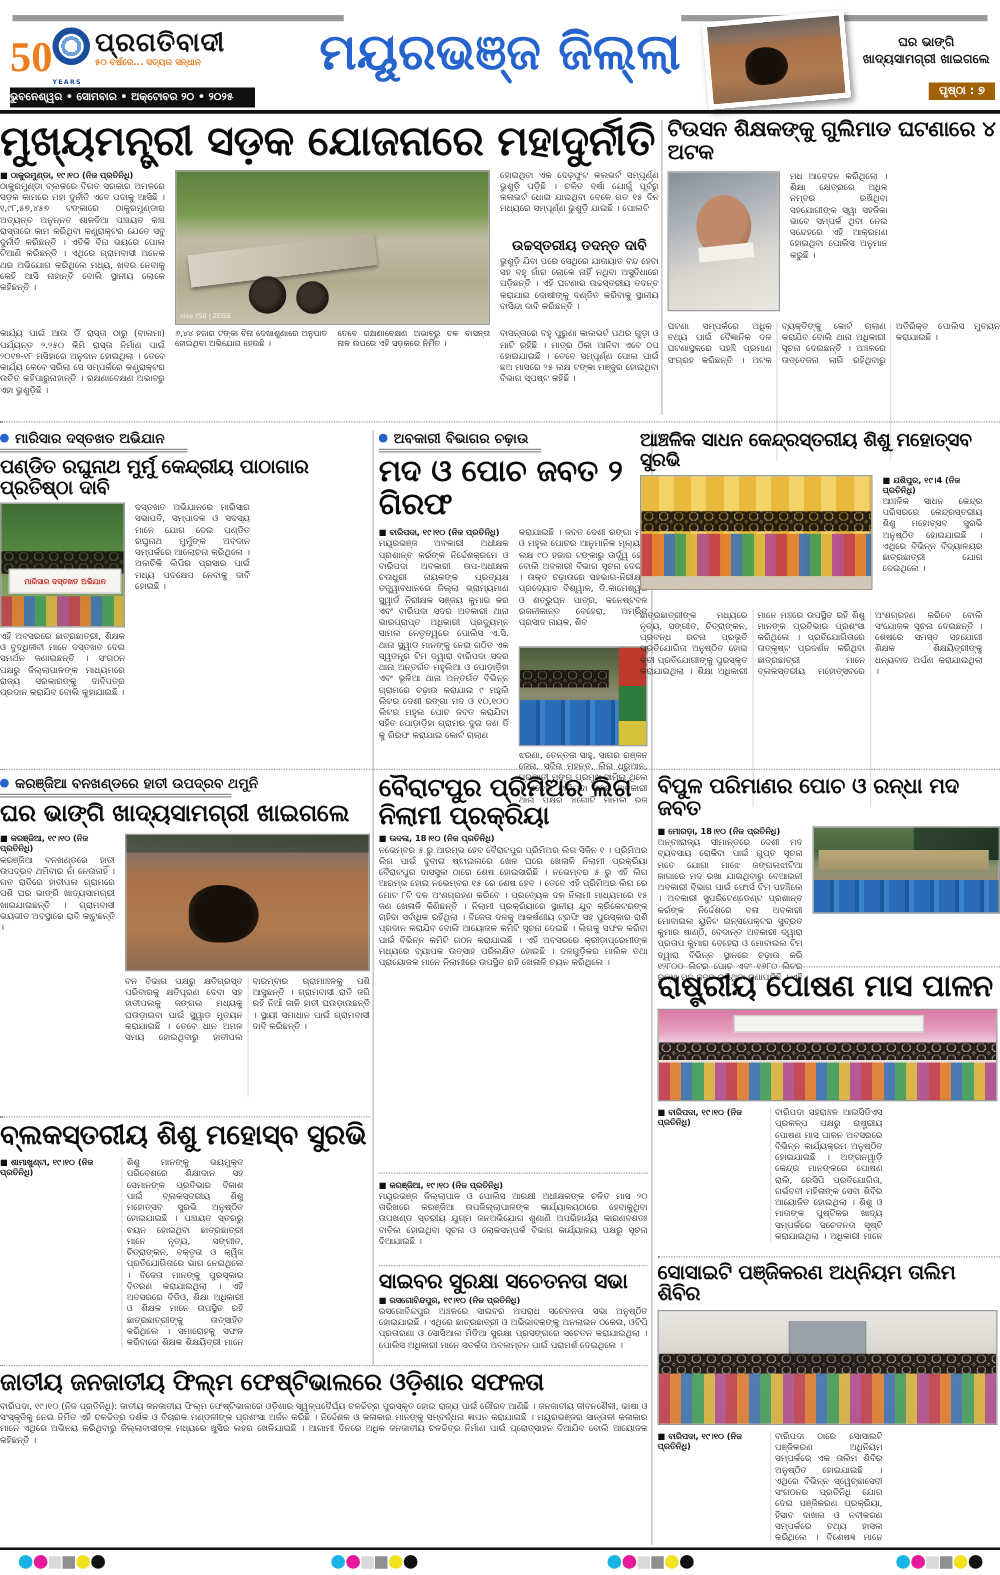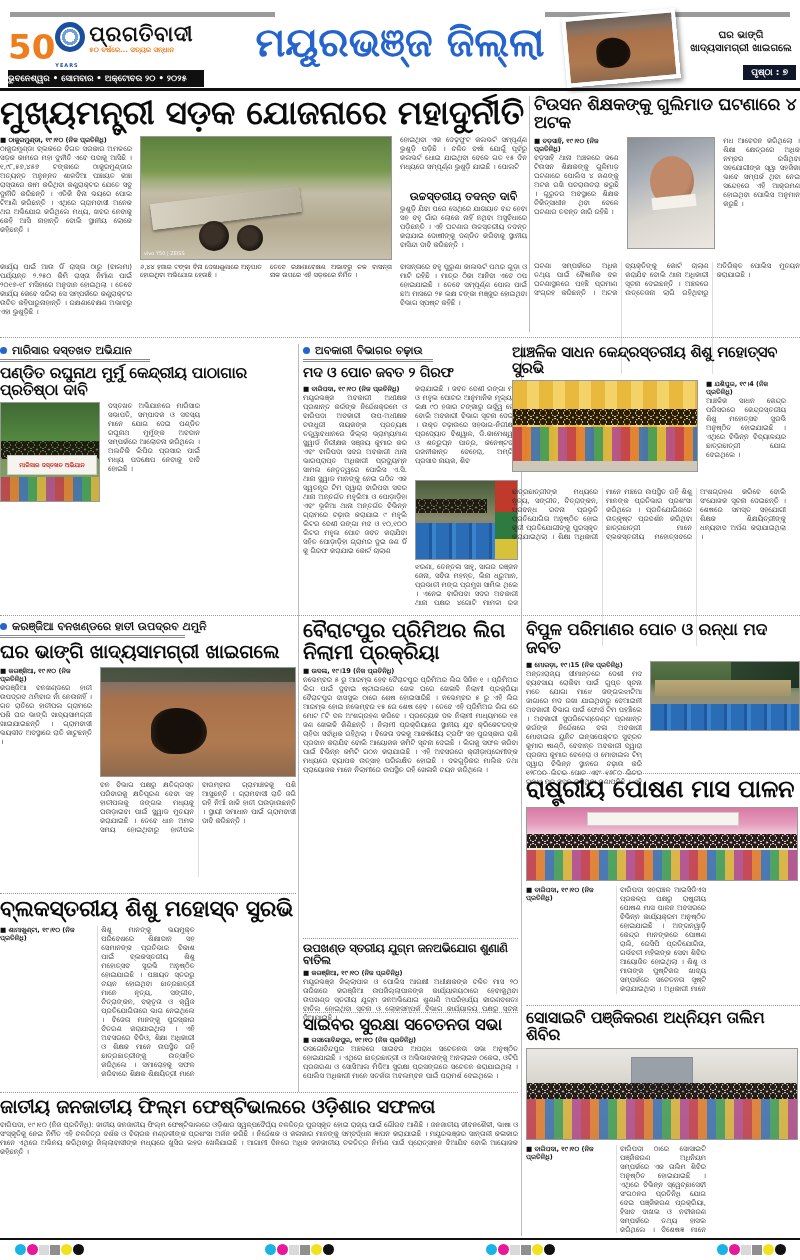--- a/index.html
+++ b/index.html
@@ -5,23 +5,23 @@
   html,body{margin:0;padding:0;}
   body{font-family:"DejaVu Sans","Liberation Sans",sans-serif;background:#888;}
   #page{position:relative;width:800px;height:1260px;background:#ffffff;margin:0 auto;overflow:hidden;}
   .abs{position:absolute;}
   
   .topbar{height:5px;background:#9a9a9a;}
   .paper-name{font-size:21px;font-weight:bold;color:#111;letter-spacing:.5px;}
   .tagline{font-size:7px;font-weight:bold;color:#e87c1e;}
   .datebar{background:#101010;color:#fff;font-size:8.5px;font-weight:bold;padding:3px 0;}
   .district{font-size:40px;font-weight:bold;color:#2464cc;text-align:center;line-height:1.0;}
-  .badge{background:#0f172a;color:#fff;font-size:9px;font-weight:bold;padding:2px 8px;display:inline-block;}
+  .badge{background:#a16207;color:#fff;font-size:9px;font-weight:bold;padding:2px 8px;display:inline-block;}
   .teaser-title{font-size:10px;font-weight:bold;color:#111;text-align:center;line-height:1.3;}
-  .logo-num{font-size:40px;font-weight:bold;color:#ee7d1e;line-height:1;}
+  .logo-num{font-size:40px;font-weight:bold;color:#ee7d1e;line-height:1;font-family:Liberation Serif, serif;}
   .logo-ring{width:30px;height:30px;border-radius:50%;border:5px solid #1b4f9e;box-sizing:border-box;background:
      radial-gradient(circle at 50% 50%, #fff 0 5px, #6fa0d8 5px 8px, #fff 8px);}
   .logo-years{font-size:5px;font-weight:bold;color:#1b4f9e;letter-spacing:1px;text-align:center;}
   .rule-black{background:#111;}
   
   .hl{font-weight:bold;color:#0c0c0c;line-height:1.08;letter-spacing:-.3px;}
   .kick{font-size:11px;font-weight:bold;color:#111;}
   .kick .dot{display:inline-block;width:7px;height:7px;border-radius:50%;background:#2464cc;margin-right:5px;}
   .kick-u{height:0;border-bottom:3px double #8a8a8a;margin-top:2px;}
   .dl{font-size:6.6px;font-weight:bold;color:#111;margin-bottom:1px;}
@@ -125,24 +125,20 @@
       <div class="cap" style="width:122px;height:62px;">ତେବେ ରକ୍ଷଣାବେକ୍ଷଣ ଅଭାବରୁ ଚଳ ବାସନ୍ତା ନାଳ ଉପରେ ଏହି ସଡ଼କରେ ନିର୍ମିତ ।</div>
       <div class="body" style="width:127px;height:62px;">ବାସନ୍ତାରେ ବହୁ ପୁରୁଣା କାଲଭର୍ଟ ପଥର ଗୁଡ଼ା ଓ ମାଟି ରହିଛି । ମାତ୍ର ଠିକା ଆନିବା ଏବେ ଠପ ହୋଇଯାଇଛି । ତେବେ ସମ୍ପୂର୍ଣ୍ଣ ପୋଲ ପାଇଁ ଛଅ ମାସରେ ୨୫ ଲକ୍ଷ ଟଙ୍କା ମଞ୍ଜୁର ହୋଇଥିବା ବିଭାଗ ସ୍ପଷ୍ଟ କହିଛି ।</div>
     </div>
   </div>
 
   <div class="abs vrule" style="left:529px;top:96px;height:236px;"></div>
 
   <div class="abs" style="left:534px;top:95px;width:266px;">
     <div class="hl" style="font-size:17px;">ଟିଉସନ ଶିକ୍ଷକଙ୍କୁ ଗୁଲିମାଡ ଘଟଣାରେ ୪ ଅଟକ</div>
     <div class="row" style="margin-top:5px;">
-      <div style="width:86px;">
-        <div class="dl">■ ବଡ଼ସାହି, ୧୯।୧୦ (ନିଜ ପ୍ରତିନିଧି)</div>
-        <div class="body" style="height:104px;">ବଡ଼ସାହି ଥାନା ଅଞ୍ଚଳରେ ଜଣେ ଟିଉସନ ଶିକ୍ଷକଙ୍କୁ ଗୁଳିମାଡ଼ ଘଟଣାରେ ପୋଲିସ ୪ ଜଣଙ୍କୁ ଅଟକ ରଖି ପଚରାଉଚରା କରୁଛି । ଗୁରୁତର ଅବସ୍ଥାରେ ଶିକ୍ଷକ ଚିକିତ୍ସାଧୀନ ଥିବା ବେଳେ ଘଟଣାର ତଦନ୍ତ ଜାରି ରହିଛି ।</div>
-      </div>
       <div class="ph ph-injured" style="width:90px;height:112px;">
         <div class="face" style="left:22px;top:18px;width:44px;height:50px;"></div>
         <div class="bandage" style="left:24px;top:58px;width:44px;height:12px;transform:rotate(-6deg);"></div>
       </div>
       <div style="width:78px;">
         <div class="body" style="height:116px;">ମଧ ଆବେଦନ କରିଥିଲୋ । ଶିକ୍ଷା କ୍ଷେତ୍ରରେ ଅଧିକ ନମ୍ବର ରଖିଥିବା ସହଯୋଗୀଙ୍କ ସ୍ୱା ସହଜିକା ଭାବେ ସମ୍ପର୍କ ଥିବା ନେଇ ସନ୍ଦେହରେ ଏହି ଆକ୍ରମଣ ହୋଇଥିବା ପୋଲିସ ଅନୁମାନ କରୁଛି ।</div>
       </div>
     </div>
     <div class="body cols3" style="margin-top:4px;height:112px;">ଘଟଣା ସମ୍ପର୍କରେ ଅଧିକ ତଥ୍ୟ ପାଇଁ ବୈଜ୍ଞାନିକ ଦଳ ଘଟଣାସ୍ଥଳରେ ପହଞ୍ଚି ପ୍ରମାଣ ସଂଗ୍ରହ କରିଛନ୍ତି । ଅଟକ ବ୍ୟକ୍ତିଙ୍କୁ କୋର୍ଟ ଚାଲାଣ କରାଯିବ ବୋଲି ଥାନା ଅଧିକାରୀ ସୂଚନା ଦେଇଛନ୍ତି । ଅଞ୍ଚଳରେ ଉତ୍ତେଜନା ଲାଗି ରହିଥିବାରୁ ଅତିରିକ୍ତ ପୋଲିସ ମୁତୟନ କରାଯାଇଛି ।</div>
   </div>
@@ -155,33 +151,34 @@
     <div class="hl" style="font-size:15.5px;margin-top:3px;">ପଣ୍ଡିତ ରଘୁନାଥ ମୁର୍ମୁ କେନ୍ଦ୍ରୀୟ ପାଠାଗାର ପ୍ରତିଷ୍ଠା ଦାବି</div>
     <div class="row" style="margin-top:4px;">
       <div style="width:100px;">
         <div class="ph ph-banner3" style="width:100px;height:100px;">
           <div class="heads" style="position:absolute;left:0;top:38px;width:100%;height:18px;"></div>
           <div class="bannerstrip" style="left:6px;top:52px;width:88px;height:18px;">
               <span>ମାରିସାର ଦସ୍ତଖତ ଅଭିଯାନ</span>
             </div>
           <div class="stripes" style="position:absolute;left:0;bottom:0;width:100%;height:24px;opacity:.85;"></div>
         </div>
+        <div class="body" style="height:100px;margin-top:3px;">ଏହି ଅବସରରେ ଛାତ୍ରଛାତ୍ରୀ, ଶିକ୍ଷକ ଓ ବୁଦ୍ଧିଜୀବୀ ମାନେ ଦସ୍ତଖତ ଦେଇ ସମର୍ଥନ ଜଣାଇଛନ୍ତି । ସଂଗଠନ ପକ୍ଷରୁ ଜିଲ୍ଲାପାଳଙ୍କ ମାଧ୍ୟମରେ ରାଜ୍ୟ ସରକାରଙ୍କୁ ଦାବିପତ୍ର ପ୍ରଦାନ କରାଯିବ ବୋଲି କୁହାଯାଇଛି ।</div>
       </div>
       <div style="width:92px;">
         <div class="body" style="height:205px;">ଦସ୍ତଖତ ଅଭିଯାନରେ ମାରିସାର ସଭାପତି, ସମ୍ପାଦକ ଓ ସଦସ୍ୟ ମାନେ ଯୋଗ ଦେଇ ପଣ୍ଡିତ ରଘୁନାଥ ମୁର୍ମୁଙ୍କ ଅବଦାନ ସମ୍ପର୍କରେ ଆଲୋଚନା କରିଥିଲେ । ଅଲଚିକି ଲିପିର ପ୍ରସାର ପାଇଁ ମଧ୍ୟ ପଦକ୍ଷେପ ନେବାକୁ ଦାବି ହୋଇଛି ।</div>
       </div>
     </div>
   </div>
 
   <div class="abs vrule" style="left:298px;top:344px;height:748px;"></div>
 
   <div class="abs" style="left:303px;top:344px;width:215px;">
     <div class="kick"><span class="dot"></span><span>ଅବକାରୀ ବିଭାଗର ଚଢ଼ାଉ</span></div>
     <div class="kick-u" style="width:130px;"></div>
-    <div class="hl" style="font-size:14px;margin-top:3px;">ମଦ ଓ ପୋଚ ଜବତ ୨ ଗିରଫ</div>
+    <div class="hl" style="font-size:24px;margin-top:3px;">ମଦ ଓ ପୋଚ ଜବତ ୨ ଗିରଫ</div>
     <div class="row" style="margin-top:5px;">
       <div style="width:104px;">
         <div class="dl">■ ବାରିପଦା, ୧୯।୧୦ (ନିଜ ପ୍ରତିନିଧି)</div>
         <div class="body" style="height:208px;">ମୟୂରଭଞ୍ଜ ଅବକାରୀ ଅଧୀକ୍ଷକ ପ୍ରଶାନ୍ତ କର୍ରଙ୍କ ନିର୍ଦ୍ଦେଶକ୍ରମେ ଓ ବାରିପଦା ଅବକାରୀ ଉପ-ଅଧୀକ୍ଷକ ଚଉଧୁରୀ ନାୟକଙ୍କ ପ୍ରତ୍ୟକ୍ଷ ତତ୍ତ୍ୱାବଧାନରେ ଜିଲ୍ଲା ଭ୍ରାମ୍ୟମାଣ ସ୍କ୍ୱାର୍ଡ ନିରୀକ୍ଷକ ସଞ୍ଜୟ କୁମାର କର ଏବଂ ବାରିପଦା ସଦର ଅବକାରୀ ଥାନା ଭାରପ୍ରାପ୍ତ ଅଧିକାରୀ ପ୍ରଦ୍ୟୁମ୍ନ ସାମଲ ନେତୃତ୍ୱରେ ପୋଲିସ ଏ.ସି. ଥାନା ସ୍କ୍ୱାଡ ମାନଙ୍କୁ ନେଇ ଗଠିତ ଏକ ସ୍ୱତନ୍ତ୍ର ଟିମ ଦ୍ୱାରା ବାରିପଦା ସଦର ଥାନା ଅନ୍ତର୍ଗତ ମହୁଲିଆ ଓ ପୋଡ଼ାଡ଼ିହା ଏବଂ ଭୂଳିଆ ଥାନା ଅନ୍ତର୍ଗତ ବିଭିନ୍ନ ଗ୍ରାମରେ ଚଢ଼ାଉ କରାଯାଇ ୯ ମହୁଲି ଲିଟର ଦେଶୀ ରଙ୍ଗା ମଦ ଓ ୧୦,୧୦୦ ଲିଟର ମହୁଲ ପୋଚ ଜବତ କରାଯିବା ସହିତ ପୋଡ଼ାଡ଼ିହା ଗ୍ରାମର ଦୁଇ ଜଣ ଡିଁ କୁ ଗିରଫ କରାଯାଇ କୋର୍ଟ ଚାଲାଣ</div>
       </div>
       <div style="width:103px;">
         <div class="body" style="height:92px;">କରାଯାଇଛି । ଜବତ ଦେଶୀ ରଙ୍ଗା ମଦ ଓ ମହୁଲ ପୋଚର ଆନୁମାନିକ ମୂଲ୍ୟ ୨ ଲକ୍ଷ ୯୦ ହଜାର ଟଙ୍କାରୁ ଊର୍ଦ୍ଧ୍ୱ ହେବ ବୋଲି ଅବକାରୀ ବିଭାଗ ସୂଚନା ଦେଇଛି । ଉକ୍ତ ଚଢ଼ାଉରେ ସହଭାଗ-ନିରୀକ୍ଷକ ପ୍ରଦ୍ୟୋତ ବିଶ୍ୱାଳ, ଡି.କାମେଶ୍ୱର ଓ ଶତ୍ରୁଘ୍ନ ପାତ୍ର, କନେଷ୍ଟବଳ ରଜନୀକାନ୍ତ ବେହେରା, ଅମ୍ରିତ ପ୍ରସାଦ ନାୟକ, ଶିବ</div>
         <div class="ph ph-drums4" style="width:103px;height:80px;margin:3px 0;">
           <div class="heads" style="position:absolute;left:0;top:18px;width:70%;height:14px;"></div>
           <div class="drumband" style="left:0;bottom:0;width:78%;height:36px;"></div>
@@ -228,45 +225,44 @@
         </div>
         <div class="body cols2" style="margin-top:4px;height:96px;">ବନ ବିଭାଗ ପକ୍ଷରୁ କ୍ଷତିଗ୍ରସ୍ତ ପରିବାରକୁ କ୍ଷତିପୂରଣ ଦେବା ସହ ହାତୀପଲକୁ ଜଙ୍ଗଲ ମଧ୍ୟକୁ ଘଉଡ଼ାଇବା ପାଇଁ ସ୍କ୍ୱାଡ ମୁତୟନ କରାଯାଇଛି । ତେବେ ଧାନ ଅମଳ ସମୟ ହୋଇଥିବାରୁ ହାତୀପଲ ବାରମ୍ବାର ଗ୍ରାମାଞ୍ଚଳକୁ ପଶି ଆସୁଛନ୍ତି । ଗ୍ରାମବାସୀ ରାତି ଜଗି ରହି ନିଆଁ ଜାଳି ହାତୀ ଘଉଡ଼ାଉଛନ୍ତି । ସ୍ଥାୟୀ ସମାଧାନ ପାଇଁ ଗ୍ରାମବାସୀ ଦାବି କରିଛନ୍ତି ।</div>
       </div>
     </div>
   </div>
 
   <div class="abs dash" style="left:0;top:893px;width:296px;"></div>
 
   <div class="abs" style="left:303px;top:620px;width:215px;">
     <div class="hl" style="font-size:20px;">ବୈରାଟପୁର ପ୍ରିମିଅର ଲିଗ ନିଲାମୀ ପ୍ରକ୍ରିୟା</div>
-    <div class="dl" style="margin-top:4px;">■ ଉଦଳା, ୧୯।19 (ନିଜ ପ୍ରତିନିଧି)</div>
+    <div class="dl" style="margin-top:4px;">■ ଉଦଳା, 18।୧୦ (ନିଜ ପ୍ରତିନିଧି)</div>
     <div class="body" style="height:252px;">ନଭେମ୍ବର ୫ ରୁ ଆରମ୍ଭ ହେବ ବୈରାଟପୁର ପ୍ରିମିଅର ଲିଗ ସିଜିନ ୧ । ପ୍ରିମିଅର ଲିଗ ପାଇଁ ଦୁବାଇ ଷ୍ଟାଇଲରେ ଖେଳ ଘରେ ଖେଳାଳି ନିଲାମୀ ପ୍ରକ୍ରିୟା ବୈରାଟପୁର ଦାସସୁଲ ଠାରେ ଶେଷ ହୋଇସାରିଛି । ନଭେମ୍ବର ୫ ରୁ ଏହି ଲିଗ ଆରମ୍ଭ ହୋଇ ନଭେମ୍ବର ୧୫ ରେ ଶେଷ ହେବ । ତେବେ ଏହି ପ୍ରିମିଅର ଲିଗ ରେ ମୋଟ ୮ଟି ଦଳ ଅଂଶଗ୍ରହଣ କରିବେ । ପ୍ରତ୍ୟେକ ଦଳ ନିଲାମୀ ମାଧ୍ୟମରେ ୧୫ ଜଣ ଖେଳାଳି କିଣିଛନ୍ତି । ନିଲାମୀ ପ୍ରକ୍ରିୟାରେ ସ୍ଥାନୀୟ ଯୁବ କ୍ରିକେଟରଙ୍କ ଚାହିଦା ସର୍ବାଧିକ ରହିଥିଲା । ବିଜେତା ଦଳକୁ ଆକର୍ଷଣୀୟ ଟ୍ରଫି ସହ ପୁରସ୍କାର ରାଶି ପ୍ରଦାନ କରାଯିବ ବୋଲି ଆୟୋଜକ କମିଟି ସୂଚନା ଦେଇଛି । ଲିଗକୁ ସଫଳ କରିବା ପାଇଁ ବିଭିନ୍ନ କମିଟି ଗଠନ କରାଯାଇଛି । ଏହି ଅବସରରେ କ୍ରୀଡ଼ାପ୍ରେମୀଙ୍କ ମଧ୍ୟରେ ବ୍ୟାପକ ଉତ୍ସାହ ପରିଲକ୍ଷିତ ହୋଇଛି । ଦଳଗୁଡ଼ିକର ମାଲିକ ତଥା ପ୍ରାୟୋଜକ ମାନେ ନିଲାମୀରେ ଉପସ୍ଥିତ ରହି ଖେଳାଳି ଚୟନ କରିଥିଲେ ।</div>
   </div>
 
   <div class="abs dash" style="left:303px;top:938px;width:215px;"></div>
 
   <div class="abs" style="left:303px;top:942px;width:215px;">
-    <div class="hl" style="font-size:11.5px;">ଉପଖଣ୍ଡ ସ୍ତରୀୟ ଯୁଗ୍ମ ଜନଅଭିଯୋଗ ଶୁଣାଣି ବାତିଲ</div>
     <div class="dl" style="margin-top:2px;">■ କରଞ୍ଜିଆ, ୧୯।୧୦ (ନିଜ ପ୍ରତିନିଧି)</div>
     <div class="body" style="height:44px;">ମୟୂରଭଞ୍ଜ ଜିଲ୍ଲାପାଳ ଓ ପୋଲିସ ଆରକ୍ଷୀ ଅଧୀକ୍ଷକଙ୍କ ଚଳିତ ମାସ ୨୦ ତାରିଖରେ କରଞ୍ଜିଆ ଉପଜିଲ୍ଲାପାଳଙ୍କ କାର୍ଯ୍ୟାଳୟଠାରେ ହେବାକୁଥିବା ଉପଖଣ୍ଡ ସ୍ତରୀୟ ଯୁଗ୍ମ ଜନଅଭିଯୋଗ ଶୁଣାଣି ଅପରିହାର୍ଯ୍ୟ କାରଣବଶତଃ ବାତିଲ ହୋଇଥିବା ସୂଚନା ଓ ଲୋକସମ୍ପର୍କ ବିଭାଗ କାର୍ଯ୍ୟାଳୟ ପକ୍ଷରୁ ସୂଚନା ଦିଆଯାଇଛି ।</div>
   </div>
 
   <div class="abs dash" style="left:303px;top:1012px;width:215px;"></div>
 
   <div class="abs" style="left:303px;top:1016px;width:215px;">
     <div class="hl" style="font-size:16.5px;">ସାଇବର ସୁରକ୍ଷା ସଚେତନତା ସଭା</div>
     <div class="dl" style="margin-top:2px;">■ ରସଗୋବିନ୍ଦପୁର, ୧୯।୧୦ (ନିଜ ପ୍ରତିନିଧି)</div>
     <div class="body" style="height:46px;">ରସଗୋବିନ୍ଦପୁର ଅଞ୍ଚଳରେ ସାଇବର ଅପରାଧ ସଚେତନତା ସଭା ଅନୁଷ୍ଠିତ ହୋଇଯାଇଛି । ଏଥିରେ ଛାତ୍ରଛାତ୍ରୀ ଓ ଅଭିଭାବକଙ୍କୁ ଅନଲାଇନ ଠକେଇ, ଓଟିପି ପ୍ରତାରଣା ଓ ସୋସିଆଲ ମିଡିଆ ସୁରକ୍ଷା ପ୍ରସଙ୍ଗରେ ସଚେତନ କରାଯାଇଥିଲା । ପୋଲିସ ଅଧିକାରୀ ମାନେ ସତର୍କତା ଅବଲମ୍ବନ ପାଇଁ ପରାମର୍ଶ ଦେଇଥିଲେ ।</div>
   </div>
 
   <div class="abs" style="left:526px;top:620px;width:274px;">
     <div class="hl" style="font-size:17px;">ବିପୁଳ ପରିମାଣର ପୋଚ ଓ ରନ୍ଧା ମଦ ଜବତ</div>
     <div class="row" style="margin-top:4px;">
       <div style="width:116px;">
-        <div class="dl">■ ମୋରଡ଼ା, ୧୯।15 (ନିଜ ପ୍ରତିନିଧି)</div>
+        <div class="dl">■ ମୋରଡ଼ା, 18।୧୦ (ନିଜ ପ୍ରତିନିଧି)</div>
         <div class="body" style="height:118px;">ଅନ୍ତଃରାଜ୍ୟ ସୀମାନ୍ତରେ ଦେଶୀ ମଦ ବ୍ୟବସାୟ ରୋକିବା ପାଇଁ ଗୁପ୍ତ ସୂଚନା ମତେ ଯୋଗା ମାଝେ ଜଙ୍ଗଲଝାଟିଆ ଜାଗାରେ ମଦ ରଖା ଯାଇଥିବାରୁ ବେଆଇନୀ ଅବକାରୀ ବିଭାଗ ପାଇଁ ଫୋର୍ସ ଟିମ ପହଞ୍ଚିଲେ । ଅବକାରୀ ସୁପରିଟେଣ୍ଡେଣ୍ଟ ପ୍ରଶାନ୍ତ କର୍ରଙ୍କ ନିର୍ଦ୍ଦେଶରେ ବଳା ଅବକାରୀ ମୋବାଇଲ ୟୁନିଟ ଇନ୍ସପେକ୍ଟର ସୁବ୍ରତ କୁମାର ଷାଣ୍ଠି, ବେଦାନ୍ତ ଅବକାରୀ ଦ୍ୱାରା ପ୍ରତାପ କୁମାର ବେହେରା ଓ ମୋବାଇଲ ଟିମ୍ ଦ୍ୱାରା ବିଭିନ୍ନ ସ୍ଥାନରେ ଚଢ଼ାଉ କରି ୧୨୮୦୦ ଲିଟର ପୋଚ ଏବଂ ୧୬୮୦ ଲିଟର ରନ୍ଧା ମଦ ଜବତ କରିଥିବା ଜଣାପଡ଼ିଛି । ଏହି ଅବକାରୀ ଥାନା ଅନ୍ତର୍ଗତ ଅଟେ ।</div>
       </div>
       <div style="width:150px;">
         <div class="ph ph-poach" style="width:150px;height:70px;">
           <div class="tarp" style="right:0;top:0;width:46%;height:26px;"></div>
           <div class="heads khaki" style="position:absolute;left:4px;top:18px;width:92%;height:16px;"></div>
           <div class="drumband" style="left:0;bottom:0;width:100%;height:26px;"></div>
         </div>
       </div>
     </div>

